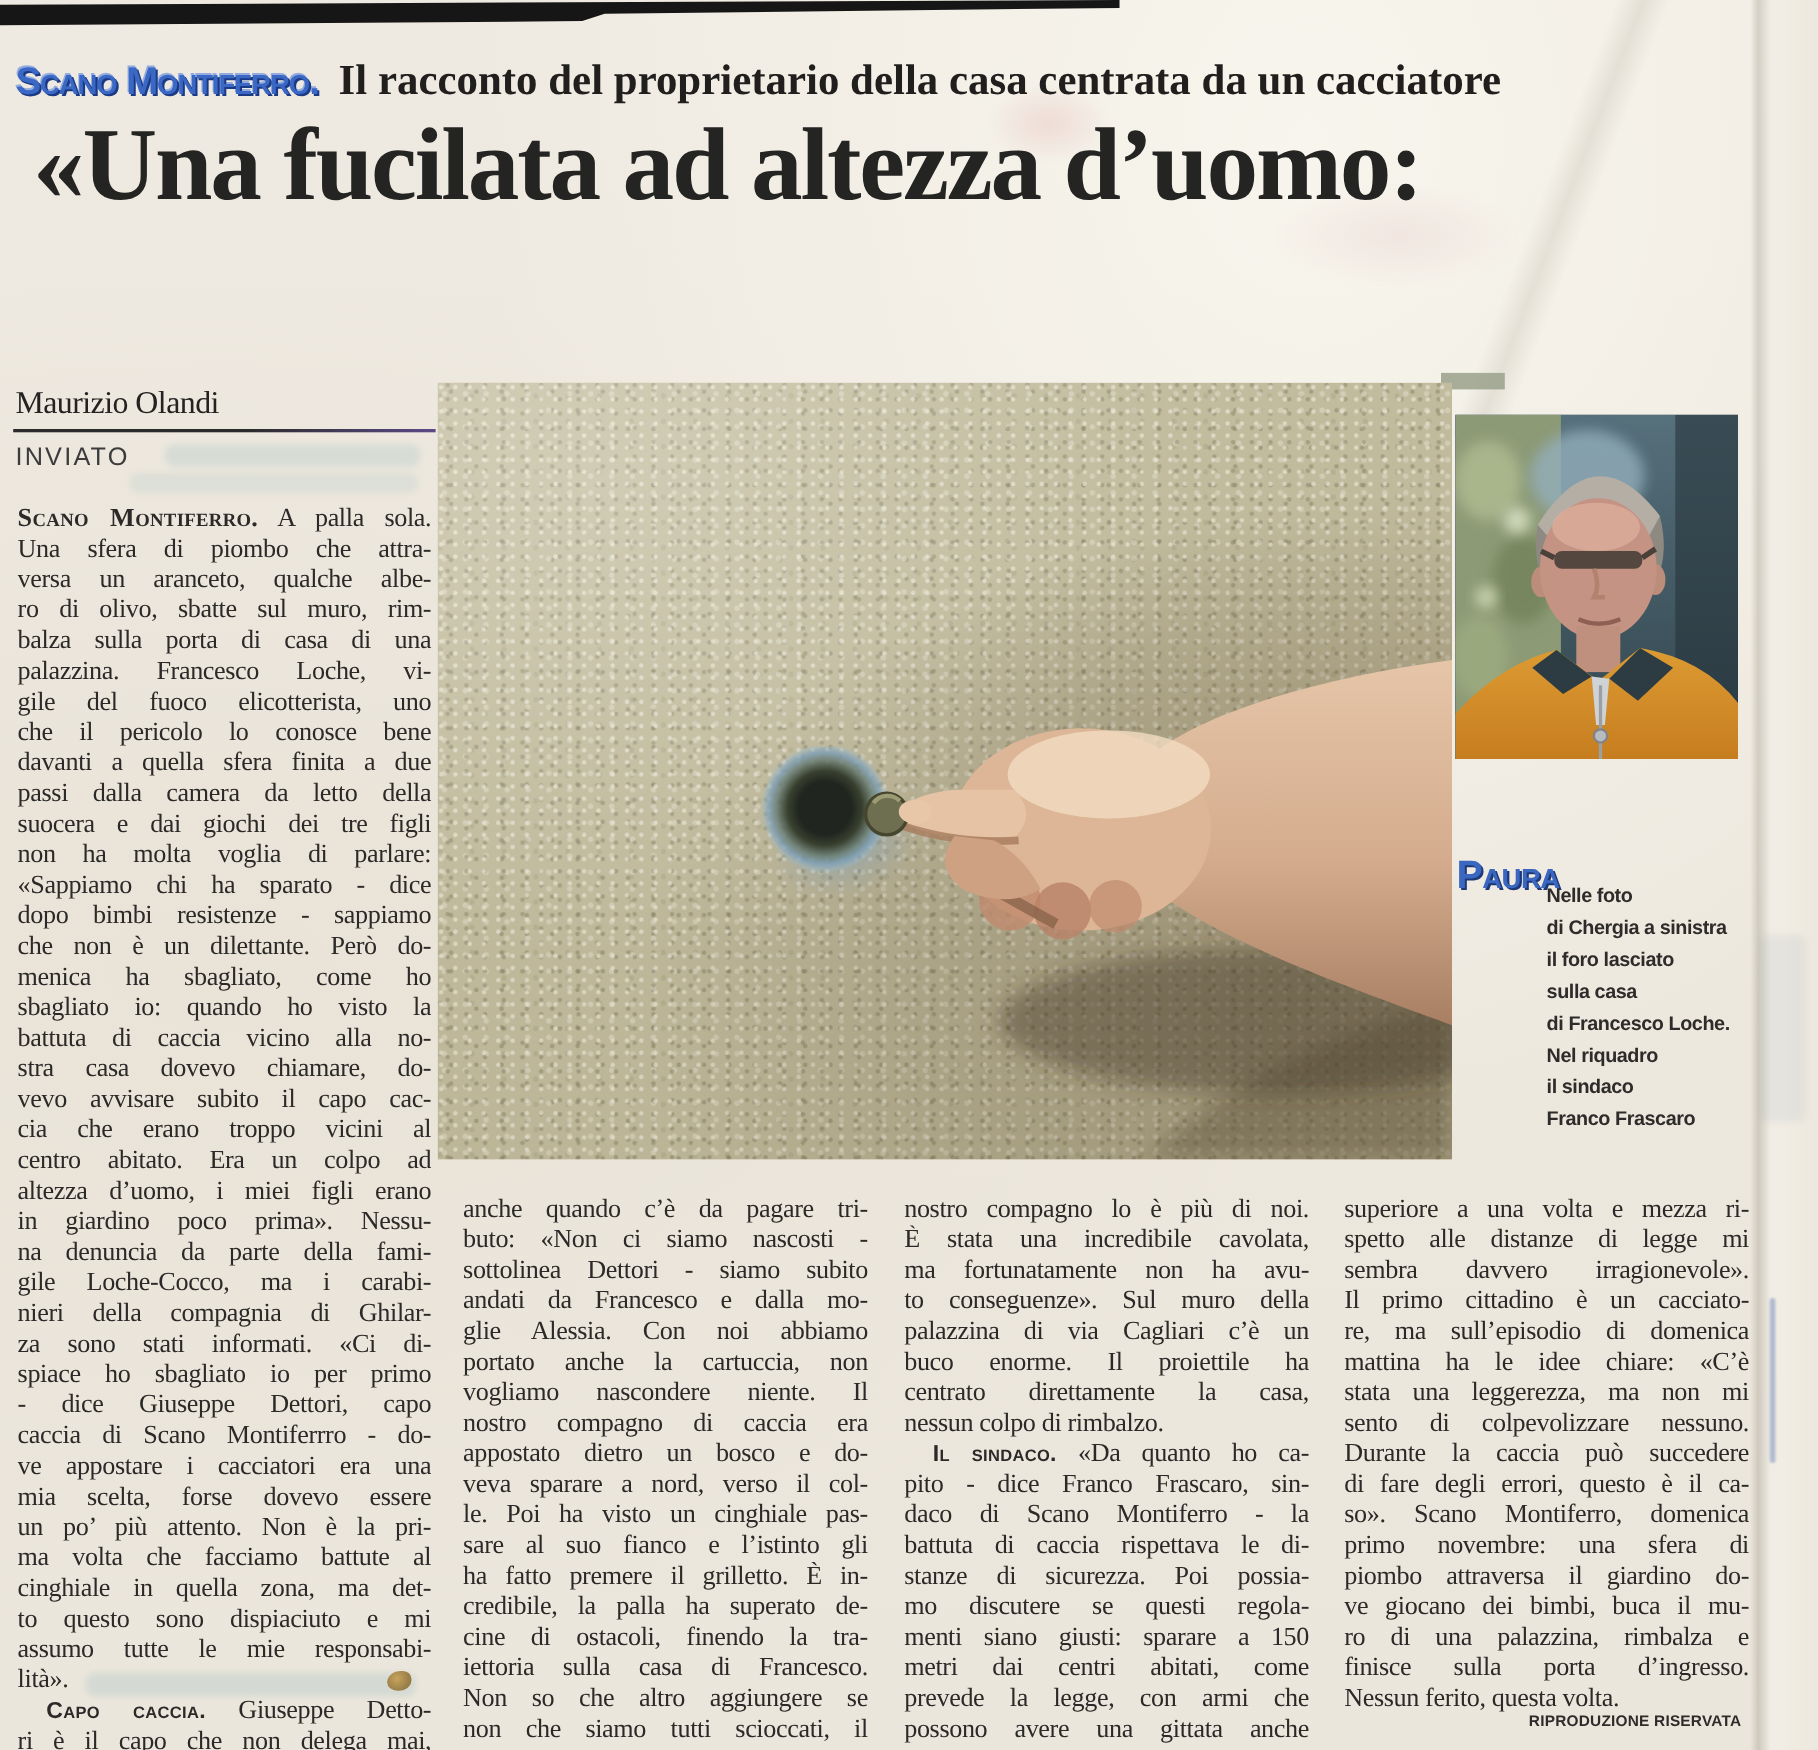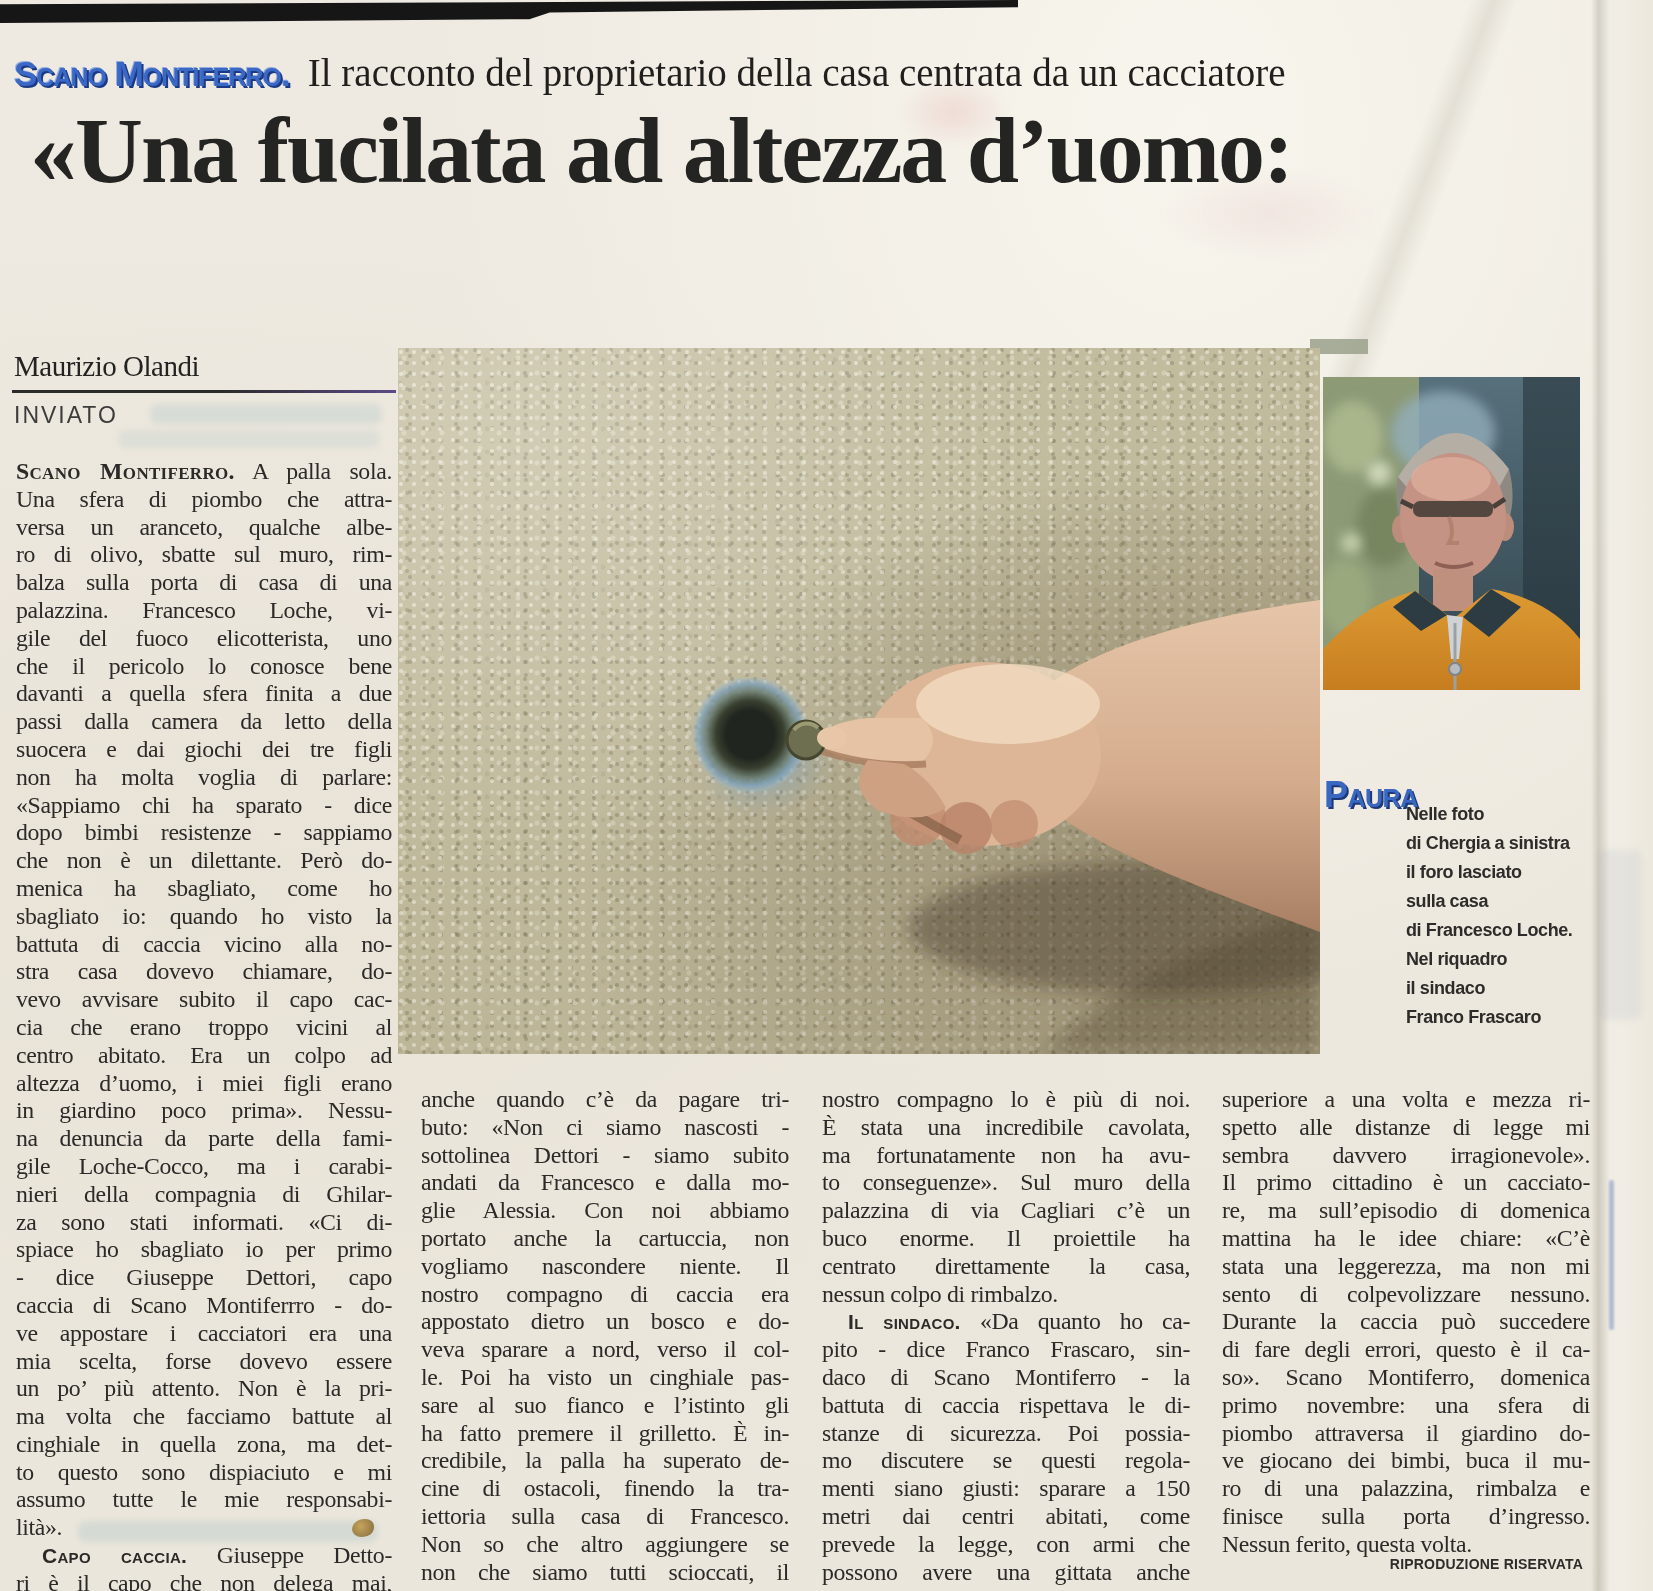--- a/index.html
+++ b/index.html
@@ -28,21 +28,21 @@
   .g7{left:1600px;top:850px;width:42px;height:170px;background:rgba(90,120,150,.08);}
   .stain{position:absolute;left:352px;top:1519px;width:22px;height:18px;opacity:.85;
     background:radial-gradient(circle at 40% 40%,#c59a48,#8a6b2e 70%);border-radius:60% 40% 55% 45%;}
   .frag{position:absolute;left:1310px;top:339px;width:58px;height:15px;background:#9aa18c;opacity:.85;}
 
   
   .kicker{position:absolute;left:14px;top:50px;white-space:nowrap;}
   .kicker-label{font-family:"Liberation Sans","DejaVu Sans",sans-serif;font-weight:bold;
     font-variant:small-caps;font-size:35px;letter-spacing:-1px;color:#3a68c4;
     text-shadow:2px 2px 0 #1b3a85,-1px -1px 0 rgba(122,156,224,.8);}
-  .kicker-text{font-size:39px;color:#201f1d;margin-left:14px;}
+  .kicker-text{font-size:39px;color:#201f1d;margin-left:14px;font-weight:bold;}
   .headline{position:absolute;left:30px;top:100px;font-weight:700;font-size:94px;line-height:101px;
     letter-spacing:-2px;color:#242422;white-space:nowrap;}
 
   
   .author{position:absolute;left:14px;top:350px;font-size:29px;font-weight:400;letter-spacing:-.5px;color:#242321;}
   .byline-rule{position:absolute;left:12px;top:390px;width:384px;height:3px;
     background:linear-gradient(90deg,#2b2b2b 55%,#5b4a86);}
   .role{position:absolute;left:14px;top:402px;font-family:"Liberation Sans","DejaVu Sans",sans-serif;
     font-size:23px;letter-spacing:2px;color:#3c3c3c;}
 

